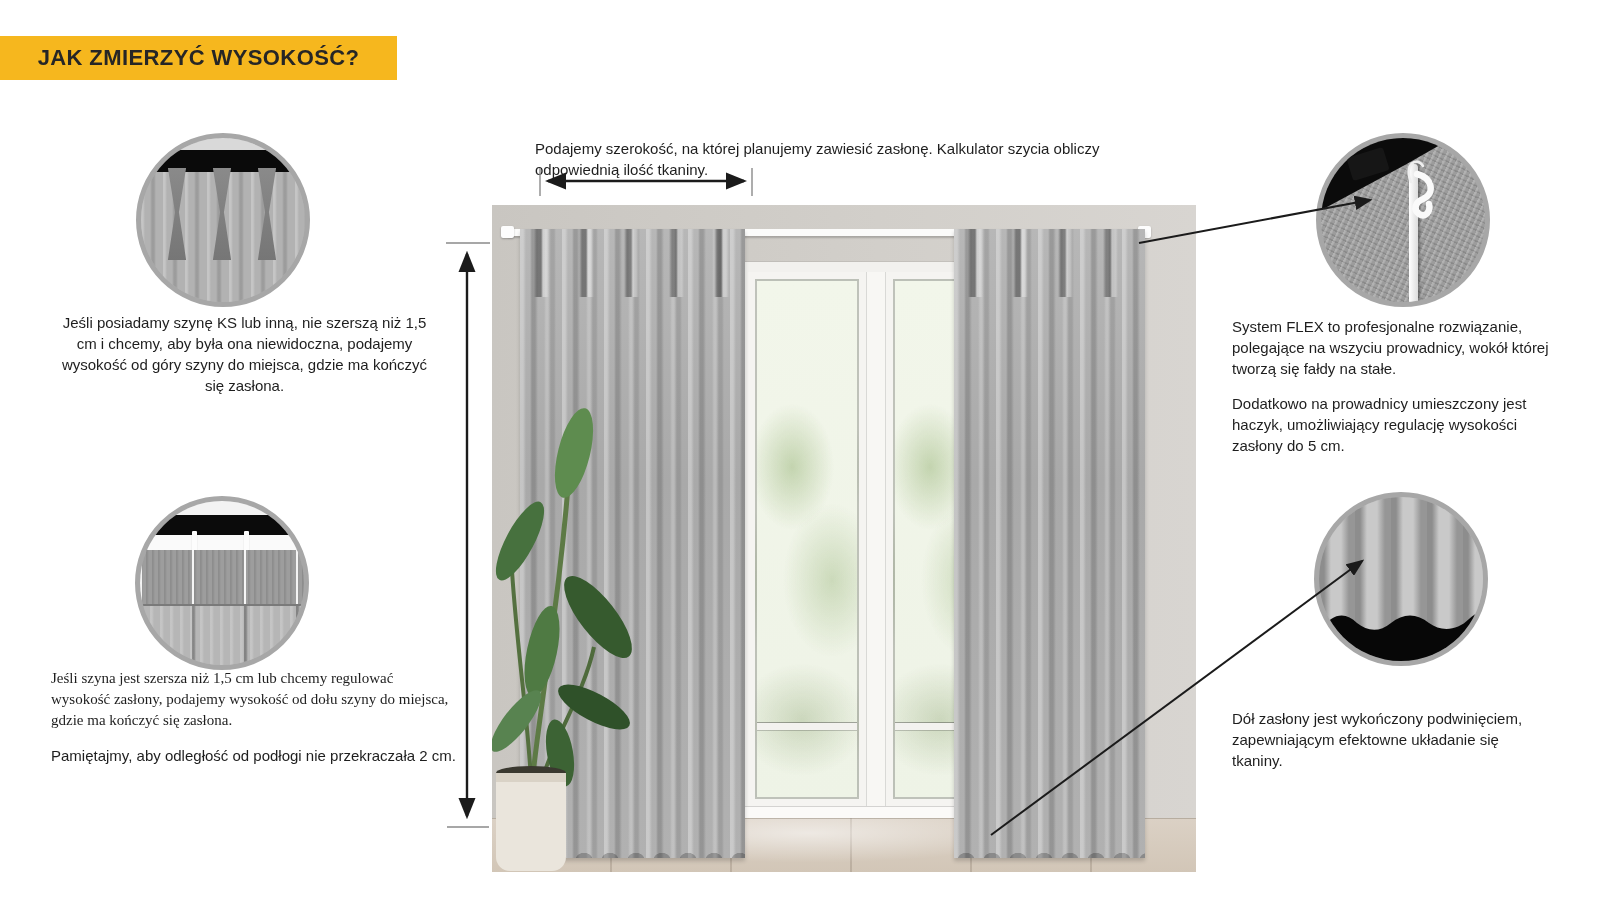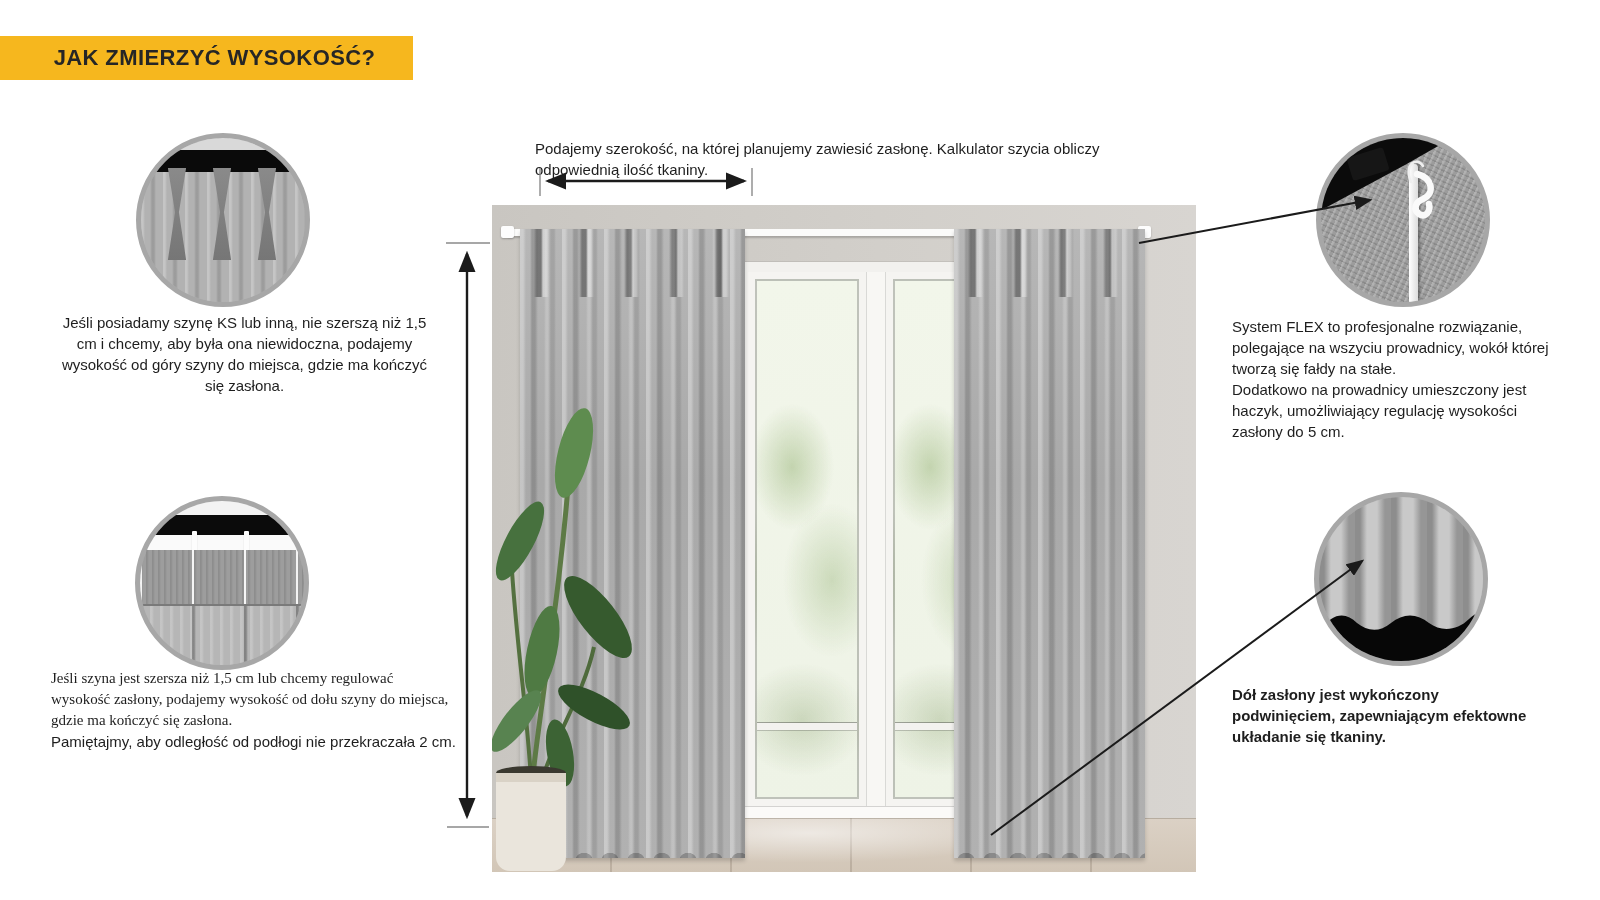--- a/index.html
+++ b/index.html
@@ -2,34 +2,34 @@
 <html><head>
 <meta charset="utf-8">
 <style>
   html,body{margin:0;padding:0;background:#ffffff;}
   .page{position:relative;width:1600px;height:900px;background:#ffffff;overflow:hidden;
         font-family:"Liberation Sans",sans-serif;color:#1e1e1e;}
 
   
   .banner{position:absolute;top:36px;height:44px;background:#F6B71E;
           display:flex;align-items:center;justify-content:center;
-          font-weight:700;font-size:22px;letter-spacing:.4px;color:#262626;padding-left:16px;}
+          font-weight:700;font-size:22px;letter-spacing:.4px;color:#262626;}
   .banner-height{left:0;width:397px;}
   .banner-width{left:487px;width:349px;}
 
   
   .note{position:absolute;font-size:15px;line-height:1.4;color:#1e1e1e;}
   .note p{margin:0;}
-  .note p + p{margin-top:0;}
+  .note p + p{margin-top:14px;}
   .note-rail-narrow{left:52px;top:312px;width:385px;text-align:center;}
   .note-rail-wide{left:51px;top:668px;width:445px;}
   .note-rail-wide .p1{max-width:402px;font-family:Liberation Serif, serif;}
   .note-width-caption{left:535px;top:138px;width:618px;}
   .note-flex{left:1232px;top:316px;width:318px;}
-  .note-hem{left:1232px;top:684px;width:305px;font-weight:bold;}
+  .note-hem{left:1232px;top:708px;width:305px;}
 
   
   .circle{position:absolute;width:164px;height:164px;border:5px solid #A7A7A7;border-radius:50%;
           overflow:hidden;background:#b2b2b2;}
   .circle-pleats{left:136px;top:133px;}
   .circle-rail{left:135px;top:496px;}
   .circle-flex{left:1316px;top:133px;}
   .circle-hem{left:1314px;top:492px;}
   .c-inner{position:absolute;inset:0;}
   .fabric-tex{background:

